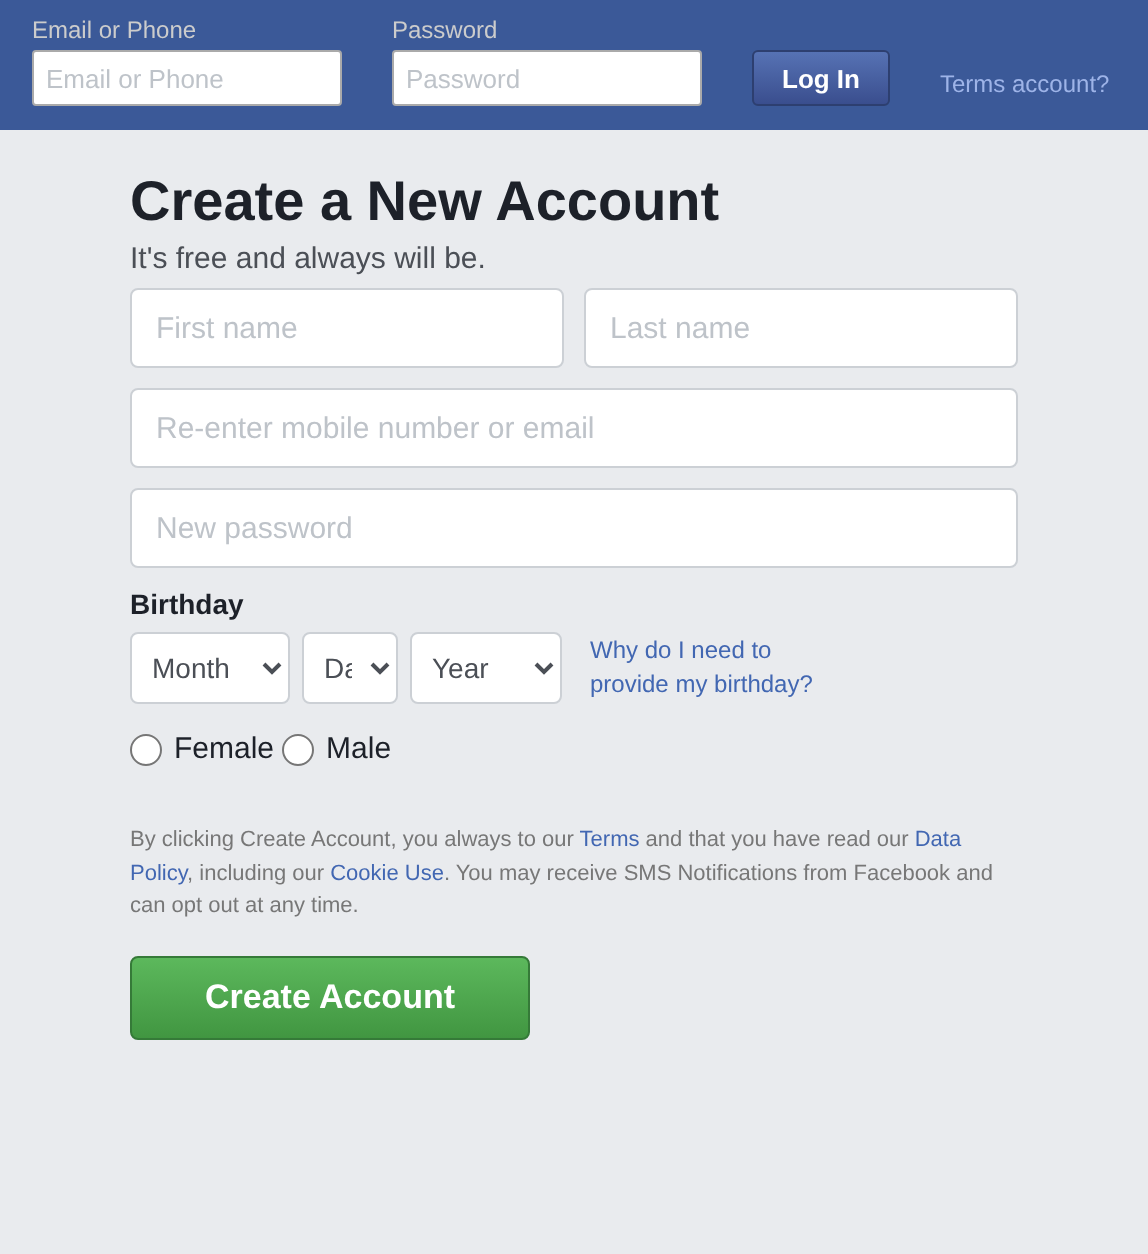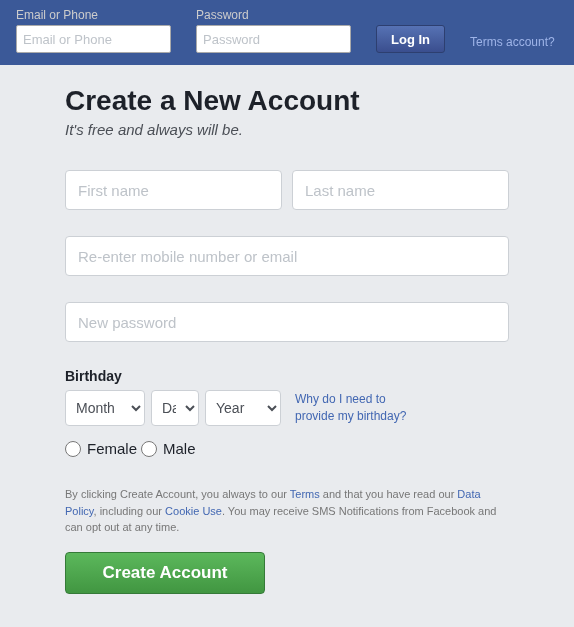--- a/index.html
+++ b/index.html
@@ -64,29 +64,28 @@
     }
     .page-title {
       font-size: 28px;
       font-weight: bold;
       color: #1d2129;
       margin-bottom: 4px;
     }
     .page-subtitle {
       font-size: 15px;
       color: #4b4f56;
-      margin-bottom: 32px;
-      font-style: italic;
+      margin-bottom: 6px;
     }
 
     
     .form-row {
       display: flex;
       gap: 10px;
-      margin-bottom: 26px;
+      margin-bottom: 10px;
     }
     .form-input {
       width: 100%;
       height: 40px;
       border: 1px solid #ccd0d5;
       border-radius: 4px;
       padding: 0 12px;
       font-size: 15px;
       color: #606770;
       background: #fff;

